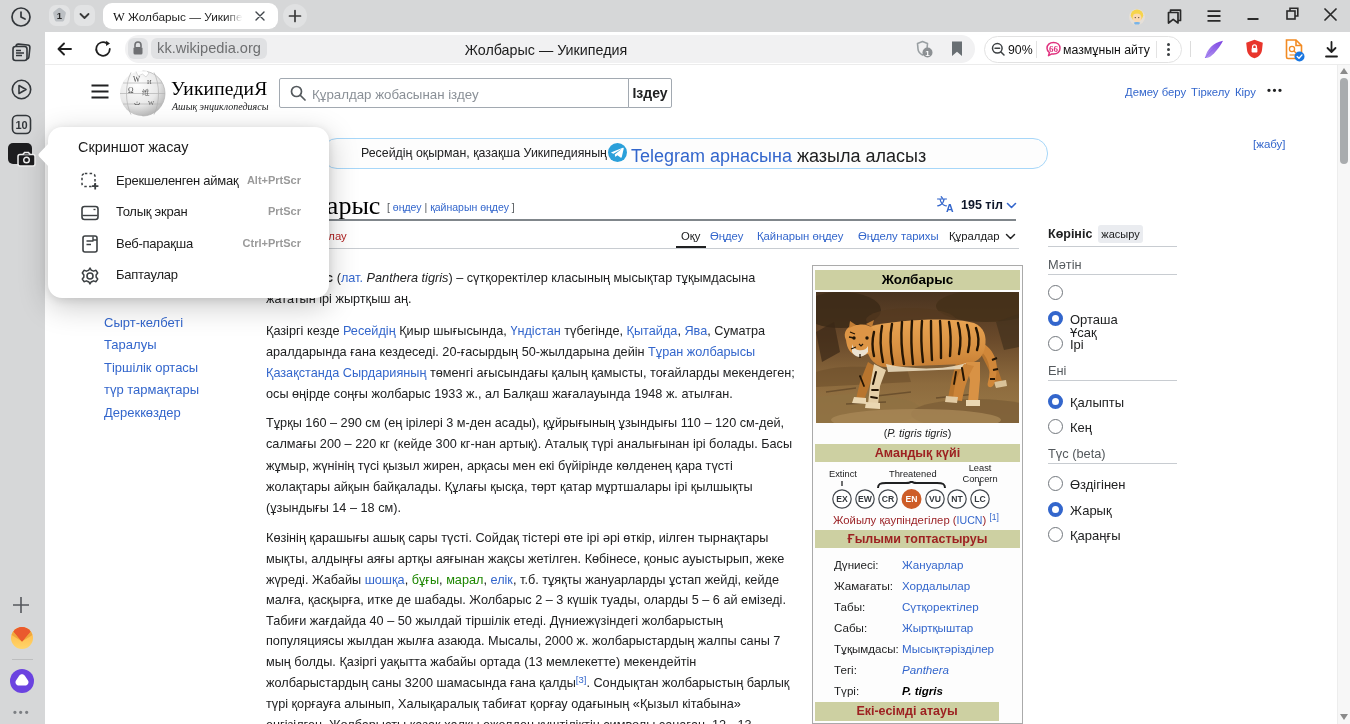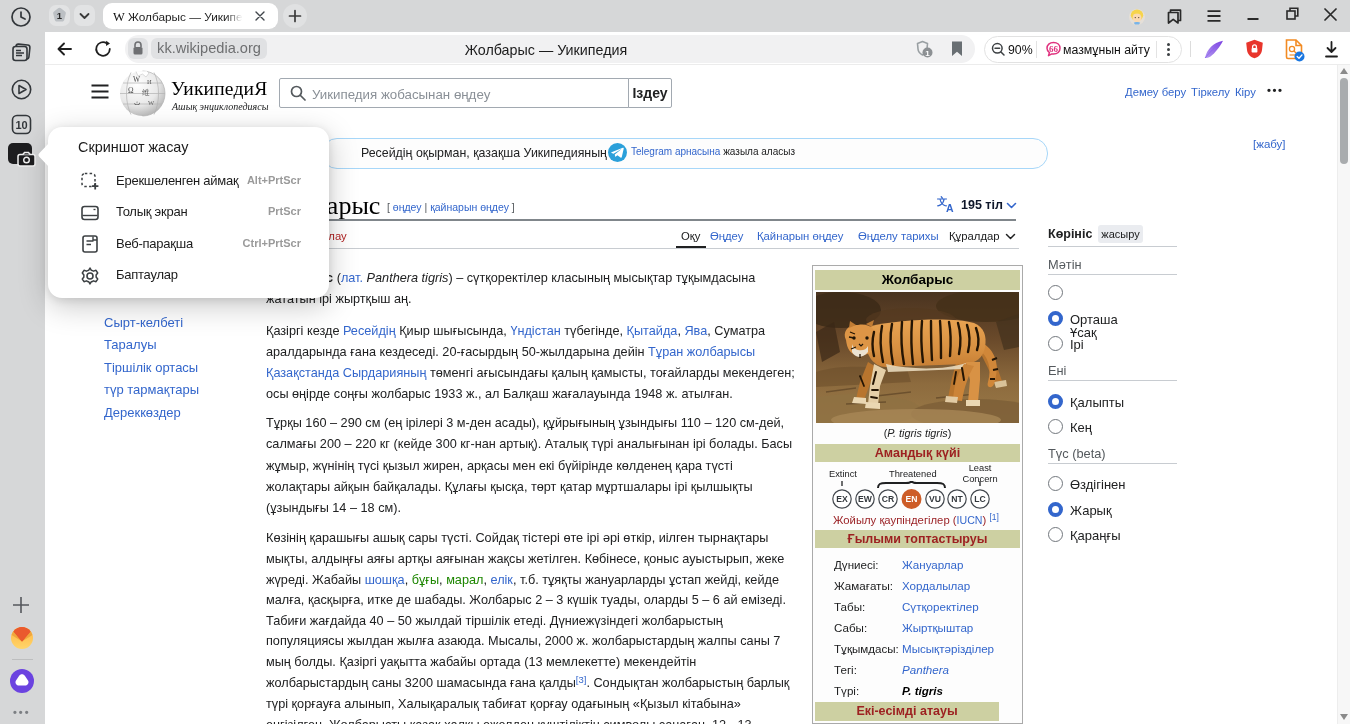--- a/index.html
+++ b/index.html
@@ -245,31 +245,31 @@
     <text x="15" y="35" font-size="7" fill="#4a4a4a" font-family="Liberation Serif">ث</text>
     <text x="29" y="35" font-size="6.5" fill="#5a5a5a" font-family="Liberation Serif">W</text>
 </svg>
 <div class="abs serif" style="left:171px; top:78px; font-size:19.5px; color:#000; z-index:2; letter-spacing:0.2px;">УикипедиЯ</div>
 <div class="abs serif" style="left:172px; top:101px; font-size:10px; font-style:italic; color:#202122; z-index:2;">Ашық энциклопедиясы</div>
 <div class="abs" id="srch"></div>
 <svg class="abs" style="left:290px; top:85px; z-index:2;" width="16" height="16" viewBox="0 0 16 16">
     <circle cx="6.5" cy="6.5" r="5" stroke="#54595d" stroke-width="1.7" fill="none"></circle>
     <path d="M10.5 10.5 L15 15" stroke="#54595d" stroke-width="1.7" stroke-linecap="round"></path>
   </svg>
-<div class="abs" style="left:312px; top:87px; font-size:13.3px; color:#8a9097; z-index:2;">Уикипедия жобасынан өңдеу</div>
+<div class="abs" style="left:312px; top:87px; font-size:13.3px; color:#8a9097; z-index:2;">Құралдар жобасынан іздеу</div>
 <div class="abs" id="srchbtn">Іздеу</div>
 <div class="abs" style="left:1125px; top:86px; font-size:11.3px; z-index:2;"><span class="blue">Демеу беру</span><span class="blue" style="position:absolute; left:66px;">Тіркелу</span><span class="blue" style="position:absolute; left:110px;">Кіру</span><span style="position:absolute; left:142px; top:-2px; color:#202122; font-weight:bold; letter-spacing:1.5px;">•••</span></div>
 
 <div class="abs" id="banner"></div>
 <div class="abs" style="left:361px; top:146px; font-size:12.4px; color:#202122; z-index:2;">Ресейдің оқырман, қазақша Уикипедияның</div>
 <svg class="abs" style="left:608px; top:142.5px; z-index:2;" width="19" height="19" viewBox="0 0 19 19">
     <circle cx="9.5" cy="9.5" r="9.5" fill="#2ba0da"></circle>
     <path d="M3.5 9.3 L14.8 4.7 C15.4 4.5 15.9 4.9 15.7 5.8 L13.8 14 C13.6 14.7 13.1 14.9 12.5 14.5 L9.4 12.2 L7.9 13.6 C7.6 13.9 7.3 13.9 7.2 13.4 L6.7 11.6 L13 6.6 C13.3 6.3 13 6.2 12.6 6.4 L5.5 10.7 L3.6 10.1 C3 9.9 3 9.5 3.5 9.3 Z" fill="#fff"></path>
   </svg>
-<div class="abs" style="left:631px; top:146px; font-size:10px; z-index:2;"><span class="blue">Telegram арнасына</span><span style="color:#202122;"> жазыла аласыз</span></div>
+<div class="abs" style="left:631px; top:146px; font-size:18px; z-index:2;"><span class="blue">Telegram арнасына</span><span style="color:#202122;"> жазыла аласыз</span></div>
 <div class="abs" style="left:1253px; top:138px; font-size:11.5px; z-index:2;"><span class="blue">[жабу]</span></div>
 
 <div class="abs serif" style="left:266px; top:191px; font-size:26px; color:#000; z-index:2;">Жолбарыс</div>
 <div class="abs" style="left:387px; top:201px; font-size:10.5px; z-index:2; color:#54595d;">[ <span class="blue">өңдеу</span> | <span class="blue">қайнарын өңдеу</span> ]</div>
 <svg class="abs" style="left:937px; top:195px; z-index:2;" width="19" height="17" viewBox="0 0 19 17">
     <text x="0" y="10" font-size="10.5" fill="#36c" font-weight="bold" font-family="Liberation Sans">文</text>
     <text x="9" y="16.5" font-size="10.5" fill="#36c" font-weight="bold" font-family="Liberation Sans">A</text>
   </svg>
 <div class="abs" style="left:961px; top:198px; font-size:12.5px; color:#0f172a; font-weight:bold; z-index:2;">195 тіл</div>
 <svg class="abs" style="left:1006px; top:202px; z-index:2;" width="11" height="8" viewBox="0 0 11 8">

